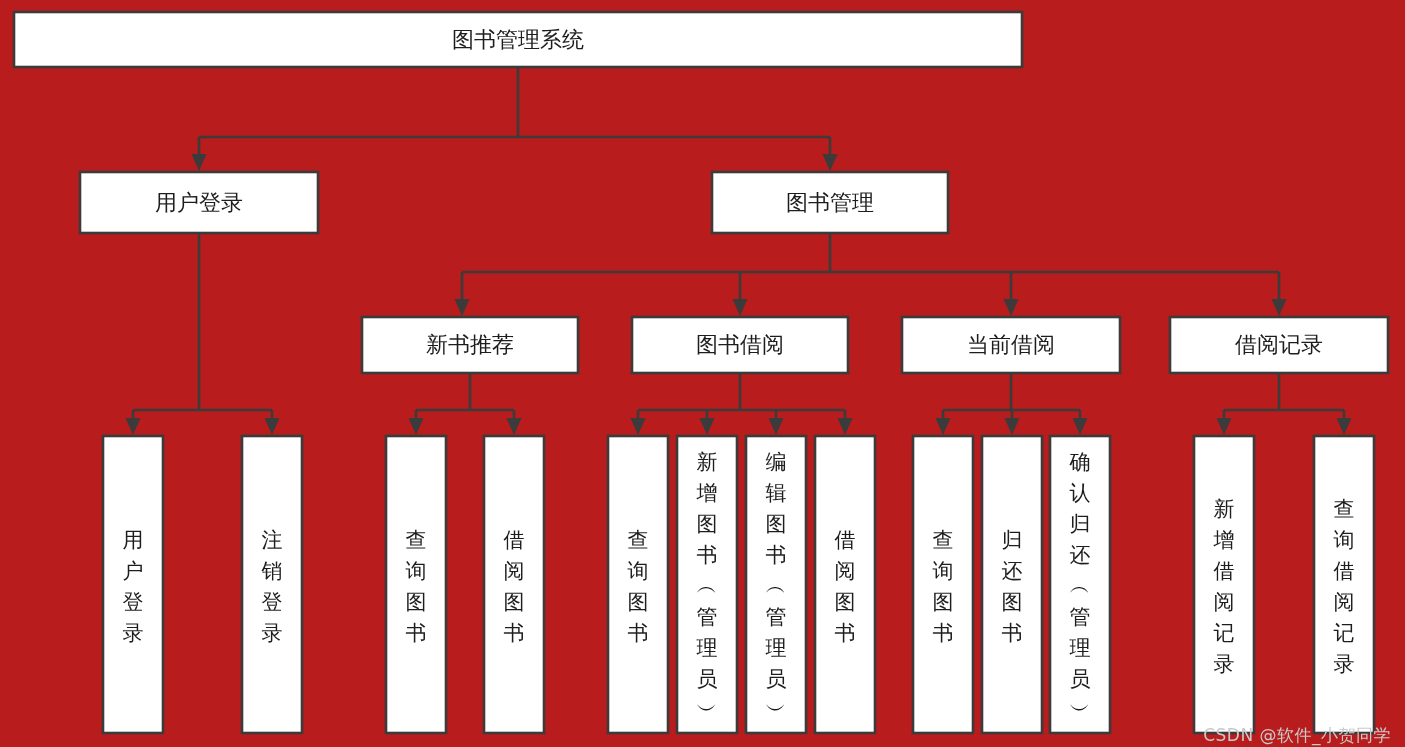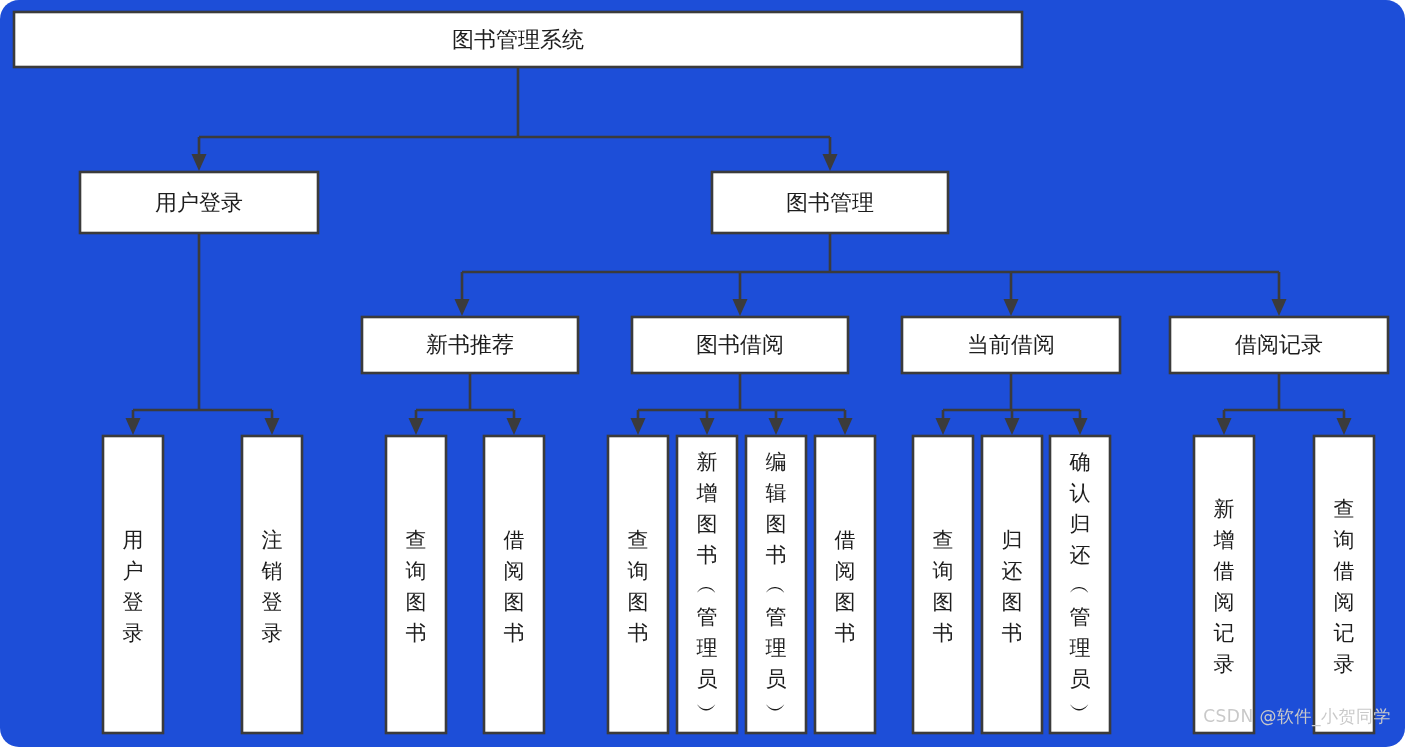--- a/index.html
+++ b/index.html
@@ -8,23 +8,22 @@
     padding: 0;
     background: #ffffff;
   }
   body {
     font-family: "DejaVu Sans", "Liberation Sans", sans-serif;
   }
   #diagram-root {
     position: relative;
     width: 1405px;
     height: 747px;
-    background: #1d4ed8;
+    background: #b91c1c;
     overflow: hidden;
-    border-radius: 19px;
   }
   svg.flow {
     position: absolute;
     left: 0;
     top: 0;
     width: 1405px;
     height: 747px;
   }
   .node-box {
     fill: #ffffff;
@@ -50,21 +49,21 @@
   }
   .node-label-v {
     font-family: "DejaVu Sans", "Liberation Sans", sans-serif;
     font-size: 21px;
     fill: #1d1d1d;
     text-anchor: middle;
   }
   .watermark {
     position: absolute;
     right: 14px;
-    bottom: 19px;
+    bottom: 0;
     font-family: "DejaVu Sans", "Liberation Sans", sans-serif;
     font-size: 17px;
     color: #c9c9c9;
     letter-spacing: 0.5px;
     white-space: nowrap;
     user-select: none;
   }
 </style>
 </head>
 <body>

